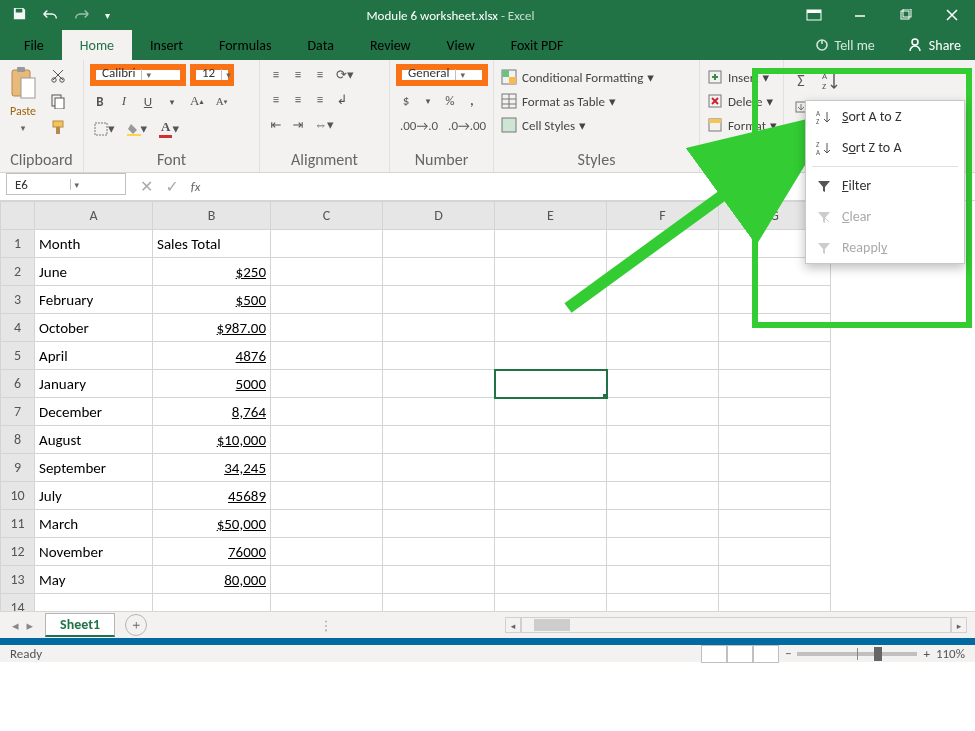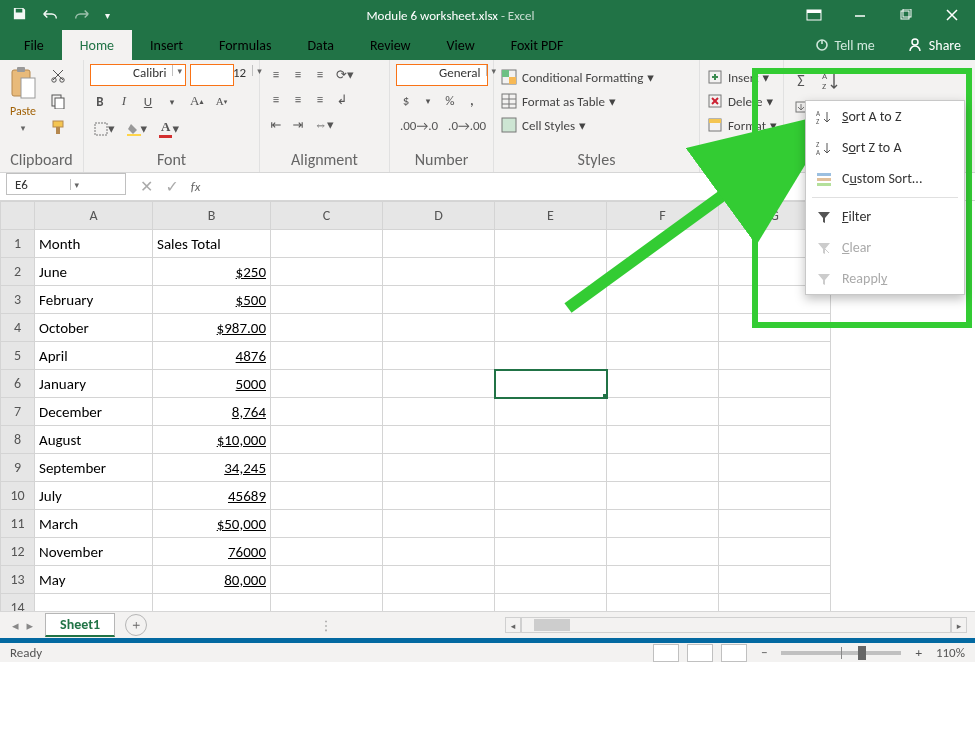--- a/index.html
+++ b/index.html
@@ -26,21 +26,21 @@
   .ribbon { background: #f3f2f1; border-bottom: 1px solid #d6d6d6; height: 113px; display: flex; align-items: stretch; font-size: 13px; color: #444; position: relative; }
   .group { border-right: 1px solid #e1e1e1; display: flex; flex-direction: column; padding: 4px 6px 0 6px; min-width: 0; }
   .group-body { flex: 1; display: flex; align-items: flex-start; gap: 6px; }
   .group-label { text-align: center; font-size: 16px; color: #666; padding: 2px 0 3px 0; position: relative; }
   .big-btn { display: flex; flex-direction: column; align-items: center; justify-content: flex-end; gap: 4px; padding: 2px 2px; }
   .big-btn .lbl { font-size: 12px; color: #a16207; }
   .col { display: flex; flex-direction: column; gap: 4px; }
   .row { display: flex; align-items: center; gap: 4px; }
   .row.tight { gap: 2px; }
   .rb { padding: 2px 3px; border: 1px solid transparent; display: inline-flex; align-items: center; justify-content: center; min-width: 20px; min-height: 20px; color: #555; }
-  .select { display: inline-flex; align-items: flex-start; border: 1px solid #f97316; background: #fff; height: 22px; font-size: 13px; color: #333; padding-left: 36px; }
+  .select { display: inline-flex; align-items: flex-end; border: 6px solid #f97316; background: #fff; height: 22px; font-size: 13px; color: #333; }
   .select span { padding: 0 6px; }
   .select .arr { border-left: 1px solid #c0c0c0; padding: 0 4px; font-size: 9px; color: #666; }
   .ip { width: 18px; height: 18px; display: inline-flex; align-items: center; justify-content: center; }
 
   
   .fbar { height: 28px; display: flex; border-bottom: 1px solid #d6d6d6; background: #fff; }
   .namebox { width: 120px; height: 22px; margin-left: 6px; border: 1px solid #c0c0c0; display: flex; align-items: center; font-size: 13px; color: #333; }
   .namebox span { flex:1; padding: 0 8px; }
   .namebox .arr { border-left: 1px solid #c0c0c0; padding: 0 4px; font-size: 9px; color: #666; }
   .fbar-mid { display: flex; align-items: center; gap: 12px; padding: 0 14px; color: #aaa; }
@@ -74,21 +74,21 @@
   .sheettabs { height: 27px; display: flex; align-items: center; border-top: 1px solid #d6d6d6; background: #f3f2f1; font-size: 13px; }
   .sheet-nav { display:flex; gap:8px; padding: 0 12px; color:#888; }
   .sheettab { background:#fff; border:1px solid #b6b6b6; border-bottom:2px solid #217346; padding:2px 14px; color:#217346; font-weight:600; font-size:14px; }
   .addsheet { margin-left:10px; width:22px; height:22px; border:1px solid #b6b6b6; border-radius:50%; display:flex; align-items:center; justify-content:center; color:#666; }
   .hscroll { flex:1; display:flex; align-items:center; justify-content:flex-end; padding-right:8px; }
   .hscroll .track { width: 430px; height: 16px; background:#f3f2f1; border:1px solid #d0d0d0; display:flex; align-items:center; }
   .hscroll .thumb { width: 36px; height: 12px; background:#cdcdcd; margin-left:12px; }
   .hscroll .btn { width:16px; height:16px; border:1px solid #d0d0d0; display:flex; align-items:center; justify-content:center; font-size:9px; color:#666; }
 
   
-  .status { height: 24px; display:flex; align-items:center; background:#f3f2f1; border-top:5px solid #0369a1; font-size:13px; color:#555; padding: 0 10px; gap: 8px; }
+  .status { height: 24px; display:flex; align-items:center; background:#f3f2f1; border-top:7px solid #0369a1; font-size:13px; color:#555; padding: 0 10px; }
   .status .spacer { flex:1; }
   .viewbtn { width:26px; height:18px; border:1px solid #c0c0c0; background:#fff; }
   .zoom-slider { width:120px; height:4px; background:#c0c0c0; position:relative; }
   .zoom-slider .tick { position:absolute; left:50%; top:-4px; width:1px; height:12px; background:#888; }
   .zoom-slider .handle { position:absolute; left:64%; top:-5px; width:8px; height:14px; background:#666; }
 </style>
 </head>
 <body>
 
 <div class="titlebar">
@@ -553,28 +553,20 @@
     <span><span class="u">S</span><span>ort A to Z</span></span>
   </div>
   <div class="menu-item">
     <svg width="16" height="16">
         <text x="0" y="7" font-size="7" fill="#555">Z</text>
         <text x="0" y="15" font-size="7" fill="#555">A</text>
         <path d="M11 3v10M8 10l3 3 3-3" fill="none" stroke="#555"></path>
       </svg>
     <span>S<span class="u">o</span>rt Z to A</span>
   </div>
-  <div class="menu-item">
-    <svg width="16" height="16">
-        <rect x="1" y="2" width="14" height="3" fill="#9bbfe0"></rect>
-        <rect x="1" y="7" width="14" height="3" fill="#e0c09b"></rect>
-        <rect x="1" y="12" width="14" height="3" fill="#b4e09b"></rect>
-      </svg>
-    <span>C<span class="u">u</span>stom Sort...</span>
-  </div>
   <div class="menu-sep"></div>
   <div class="menu-item">
     <svg width="16" height="16">
         <path d="M2 3h12l-5 6v5l-2-1v-4z" fill="#555"></path>
       </svg>
     <span><span class="u">F</span>ilter</span>
   </div>
   <div class="menu-item disabled">
     <svg width="16" height="16">
         <path d="M2 3h12l-5 6v5l-2-1v-4z" fill="#ccc"></path>

